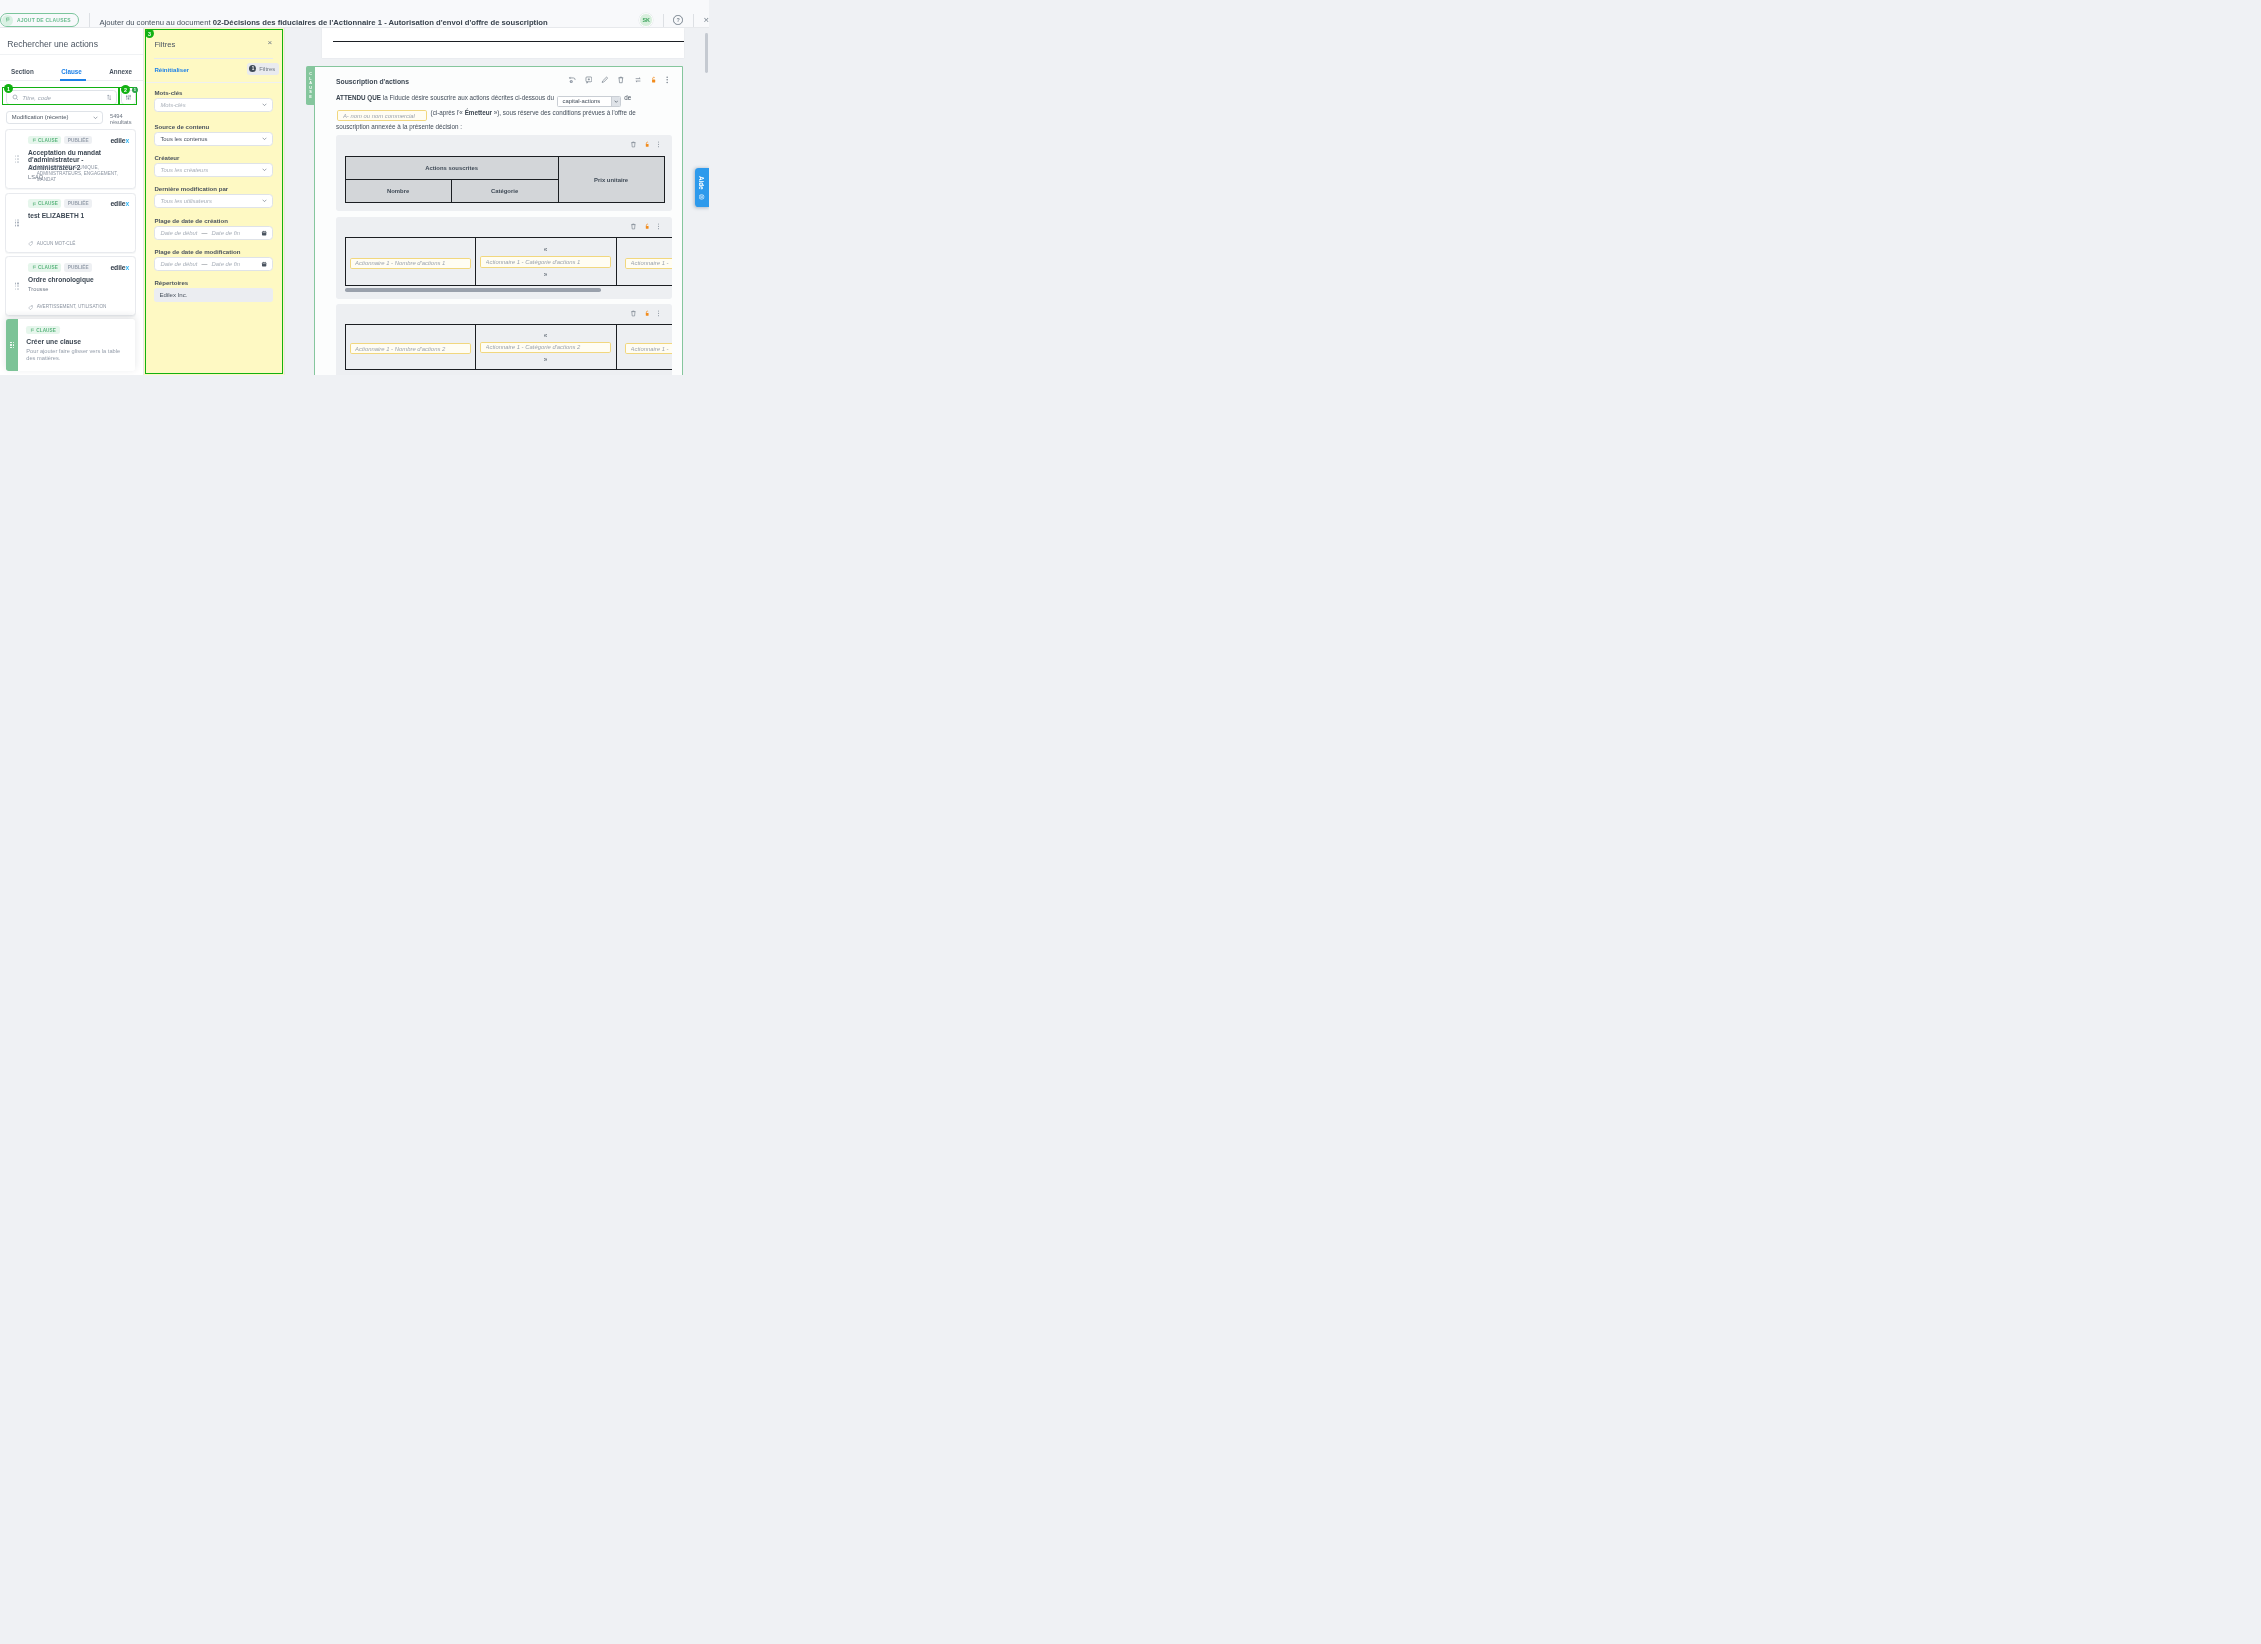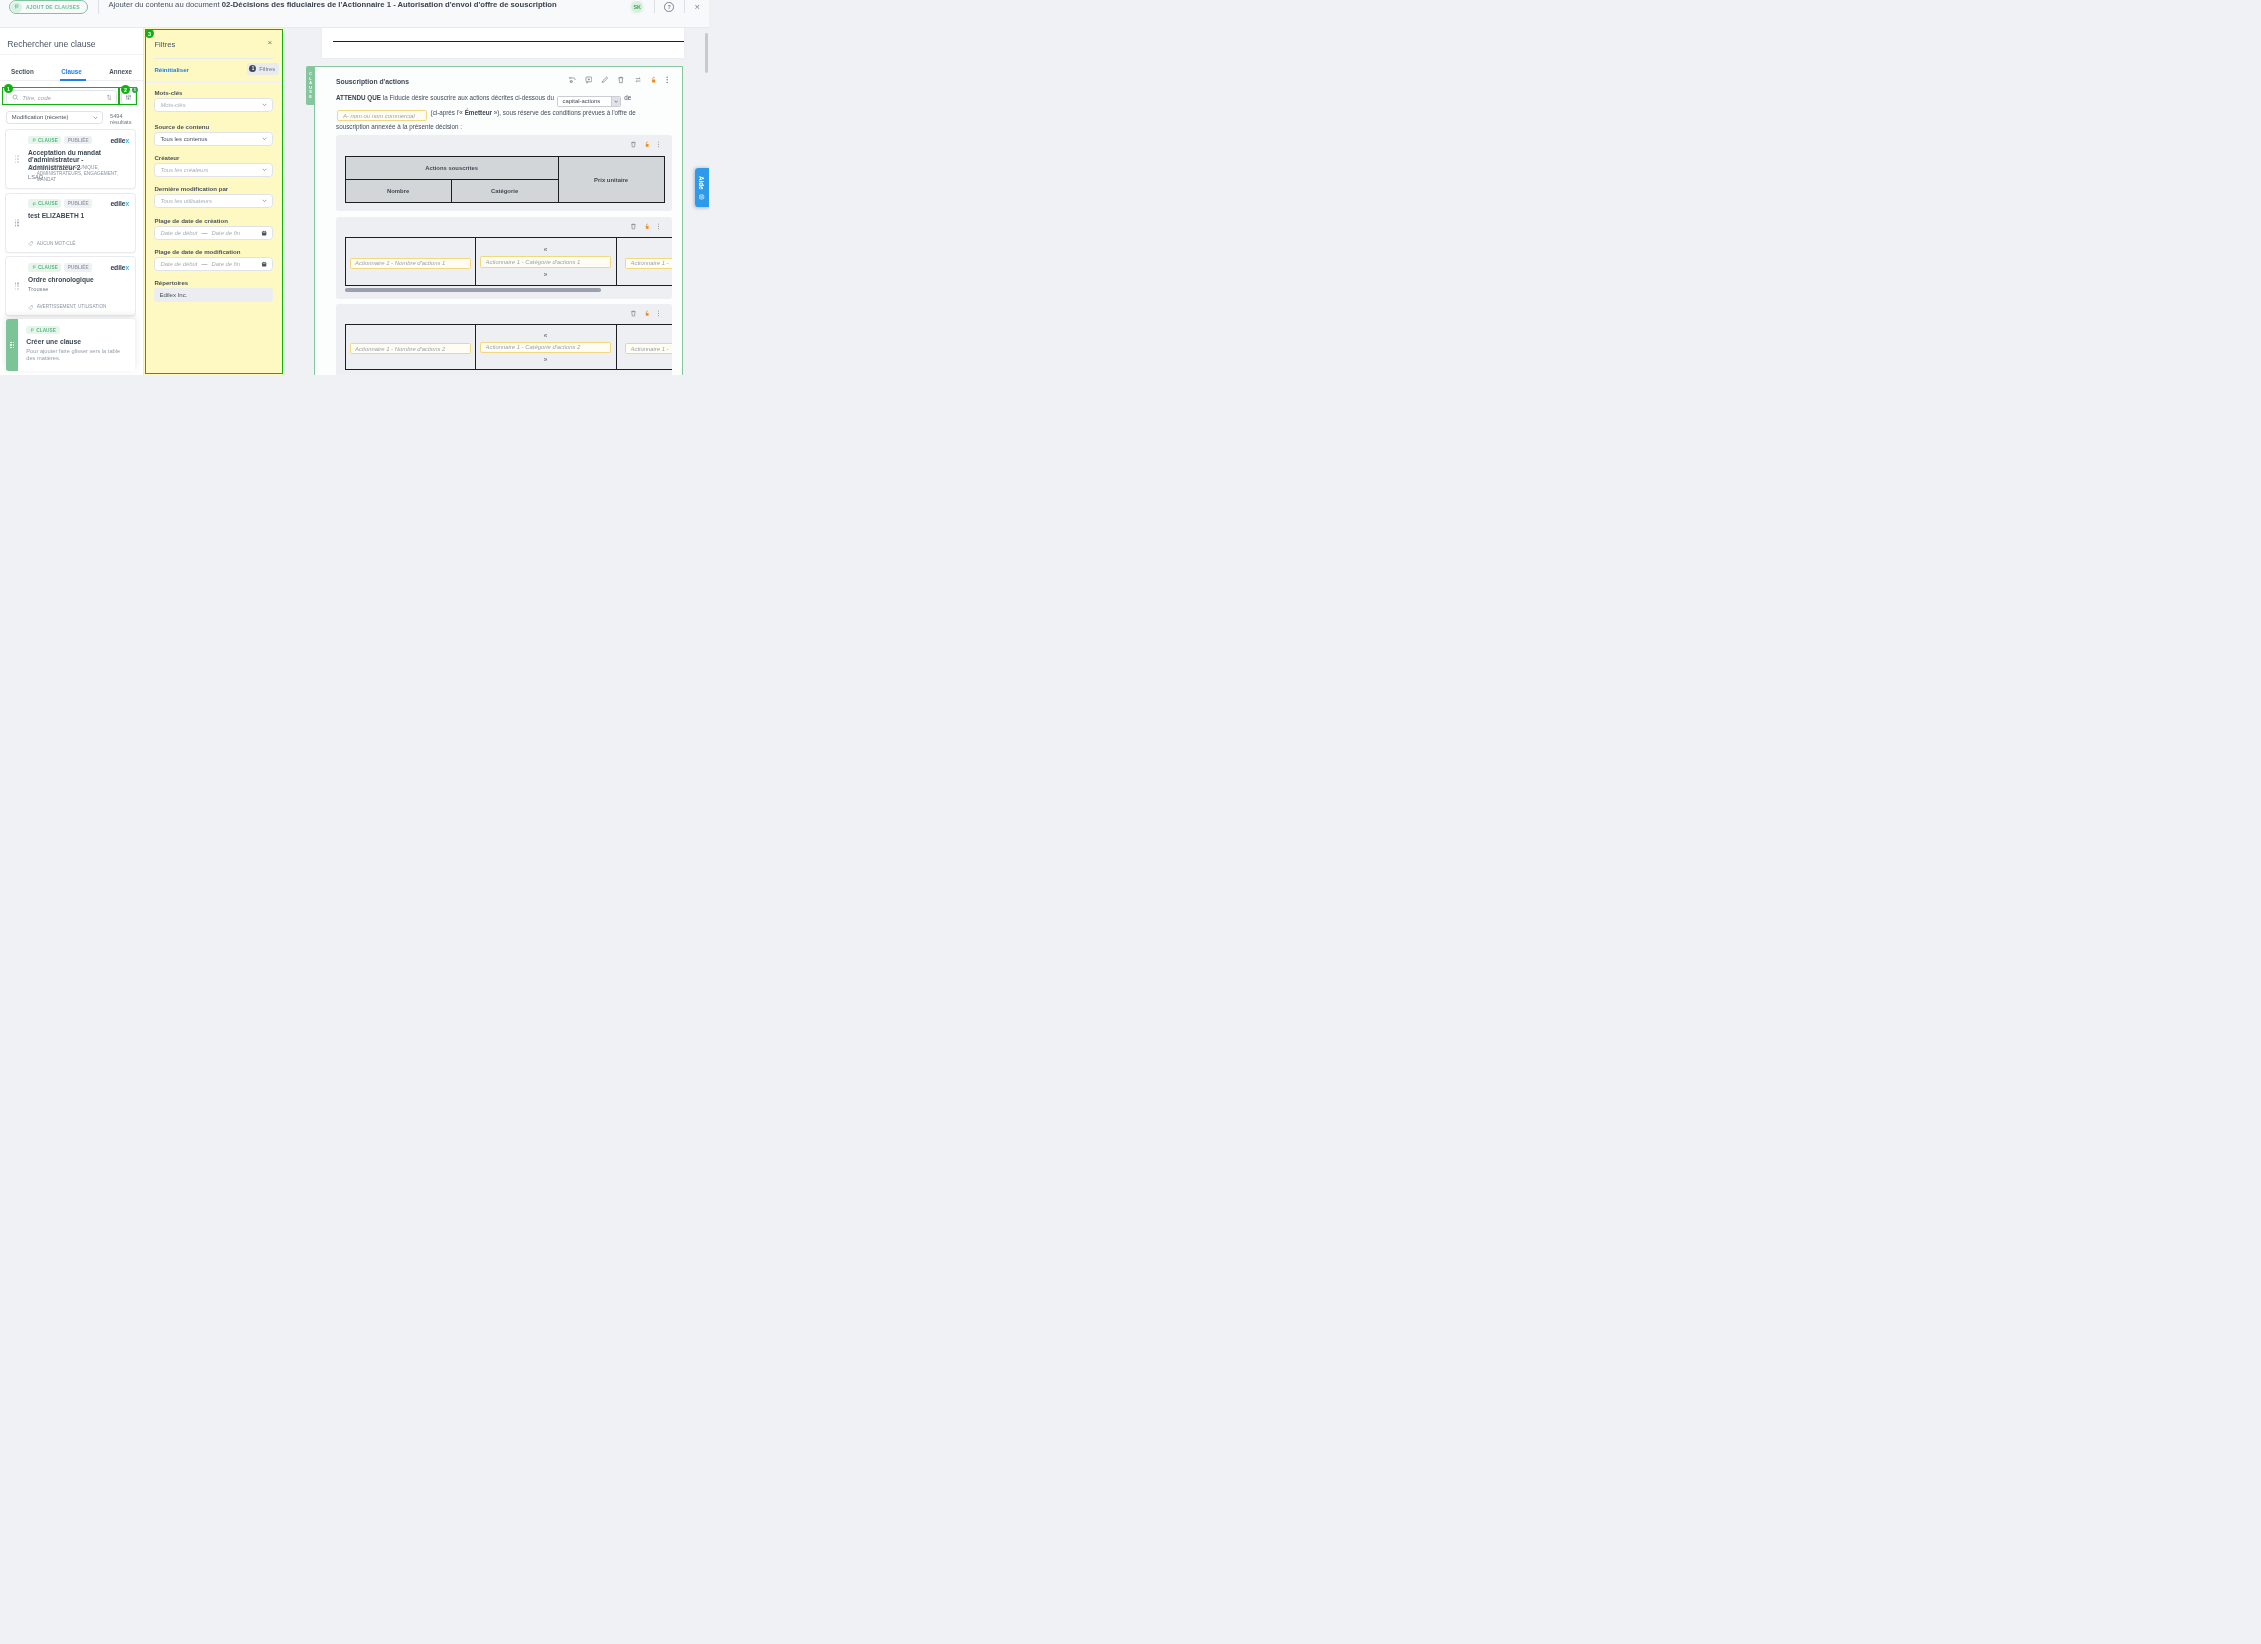--- a/index.html
+++ b/index.html
@@ -1,19 +1,19 @@
 <!DOCTYPE html>
 <html style="font-size:7.2px"><head>
 <meta charset="utf-8">
 <style>
   *{box-sizing:border-box;margin:0;padding:0;font-family:"Liberation Sans",sans-serif;}
   html,body{width:709px;height:375px;overflow:hidden;background:#eff1f4;}
   svg{display:block;}
   
-  .topbar{height:28px;background:#f8f9fb;border-bottom:0.5px solid #e7e9ec;display:flex;align-items:flex-start;padding:0 9px;position:relative;z-index:40;}
+  .topbar{height:28px;background:#f8f9fb;border-bottom:0.5px solid #e7e9ec;display:flex;align-items:flex-end;padding:0 0;position:relative;z-index:40;}
   .pill-btn{display:flex;align-items:center;gap:3.6px;height:14px;border:0.9px solid #7cc59d;border-radius:452px;padding:0.9px 7.2px 0.9px 1.4px;background:transparent;cursor:pointer;}
   .pill-btn .circ{width:11px;height:11px;border-radius:50%;background:#d9f1e3;display:flex;align-items:center;justify-content:center;}
   .pill-btn .lbl{color:#69bd8f;font-size:5px;font-weight:700;letter-spacing:0.2px;white-space:nowrap;}
   .tb-divider{width:0.5px;height:13.6px;background:#dde0e4;margin:0 10px;}
   .tb-title{font-size:7.7px;color:#47525e;white-space:nowrap;}
   .tb-title b{color:#39434e;font-weight:700;}
   .tb-right{margin-left:auto;display:flex;align-items:center;}
   .avatar{width:13.6px;height:13.6px;border-radius:50%;background:#d8efdd;border:0.9px solid #fff;box-shadow:0 0 0 0.5px #e6e9ec;color:#3da45c;font-weight:700;font-size:5.4px;display:flex;align-items:center;justify-content:center;cursor:pointer;}
   .tb-sep{width:0.5px;height:12.7px;background:#dde0e4;margin:0 10px;}
   .help-circ{width:9.5px;height:9.5px;border-radius:50%;border:0.9px solid #79848f;color:#79848f;font-size:5.4px;font-weight:700;display:flex;align-items:center;justify-content:center;cursor:pointer;}
@@ -128,21 +128,21 @@
     <div class="tb-sep"></div>
     <div class="help-circ">?</div>
     <div class="tb-sep"></div>
     <div class="close-x">×</div>
   </div>
 </div>
 
 <div class="app">
 
   <div class="sidebar">
-    <div class="sb-title">Rechercher une clause</div>
+    <div class="sb-title">Rechercher une actions</div>
     <div class="sb-div1"></div>
     <div class="sb-tabs">
       <span class="sb-tab">Section</span>
       <span class="sb-tab active">Clause</span>
       <span class="sb-tab">Annexe</span>
     </div>
     <div class="sb-tabline">
         <span class="ind"></span>
       </div>
 

